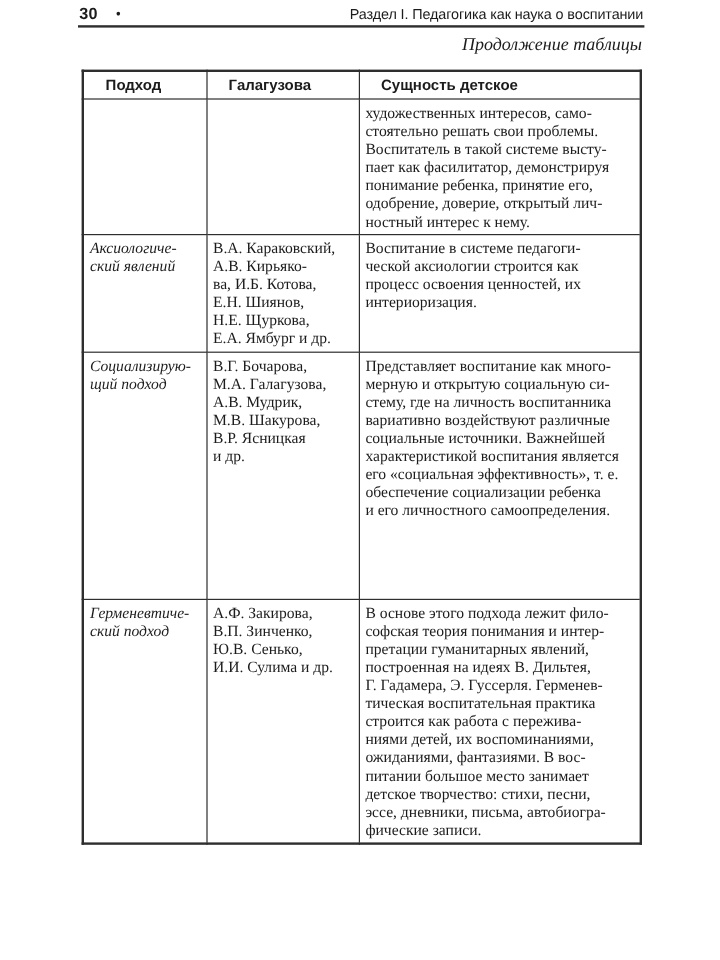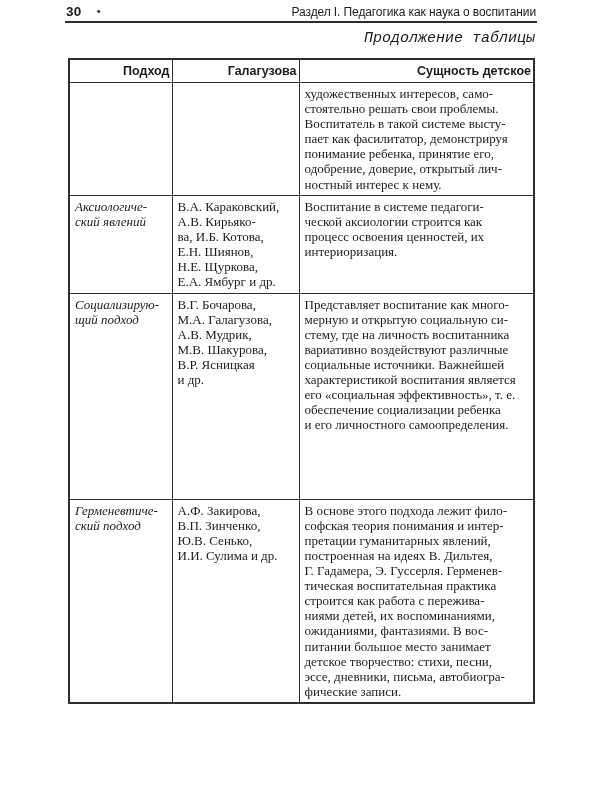--- a/index.html
+++ b/index.html
@@ -32,41 +32,41 @@
     left: 65px;
     right: 63px;
     border-top: 2px solid #2e2e2e;
   }
   .table-caption {
     position: absolute;
     top: 30px;
     right: 65px;
     font-style: italic;
     font-size: 15px;
-    font-family: Liberation Mono, monospace;
+    font-family: Liberation Serif, serif;
     text-align: right;
   }
   table.approaches {
     position: absolute;
     top: 58px;
     left: 68px;
     width: 465px;
     border-collapse: collapse;
     table-layout: fixed;
     border: 2px solid #2e2e2e;
   }
   table.approaches th, table.approaches td {
     border: 1px solid #2e2e2e;
   }
   table.approaches th {
     font-family: "Liberation Sans", sans-serif;
     font-weight: bold;
     font-size: 12.5px;
-    text-align: right;
-    padding: 4px 2px;
+    text-align: left;
+    padding: 4px 18px;
     height: 14px;
   }
   col.c-approach { width: 103px; }
   col.c-personalities { width: 127px; }
   col.c-essence { width: 235px; }
   table.approaches td {
     vertical-align: top;
     font-size: 13px;
     line-height: 15.1px;
     padding: 3px 4px 3px 5px;

